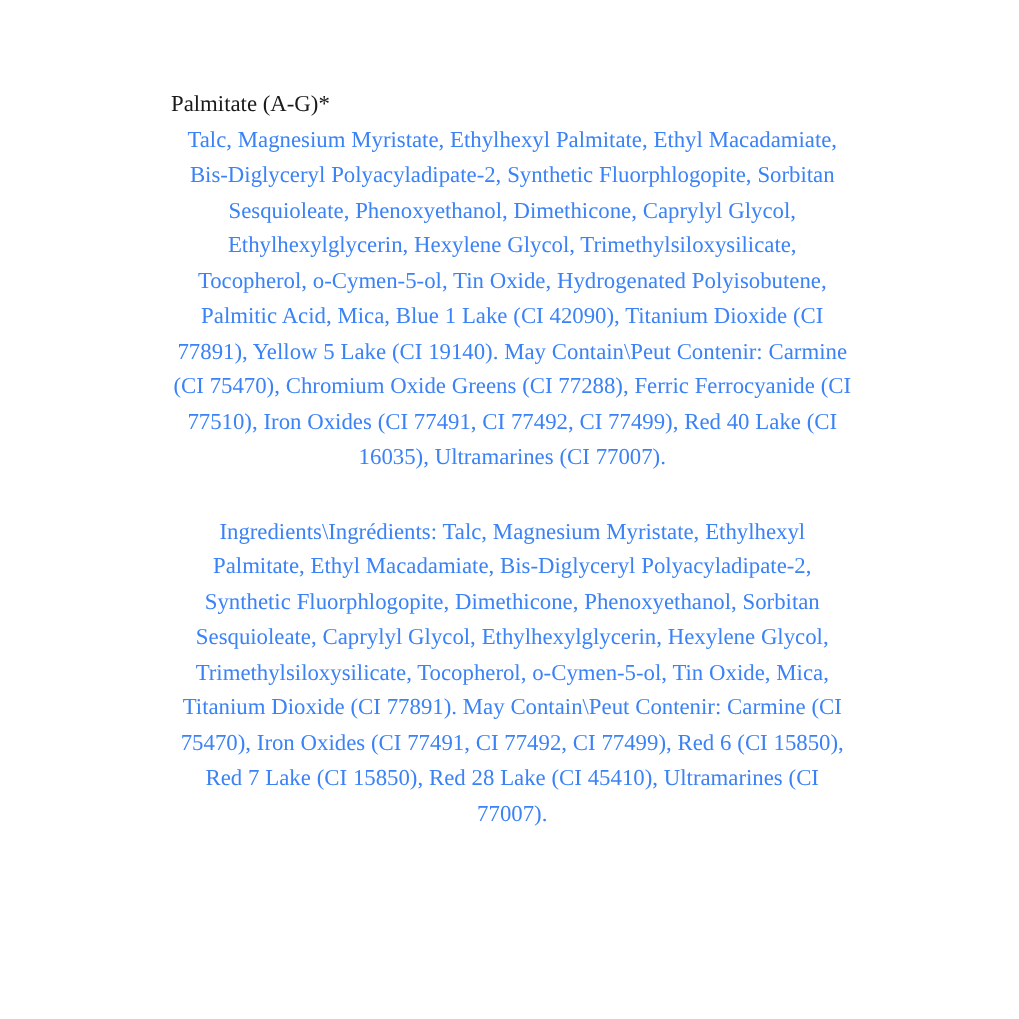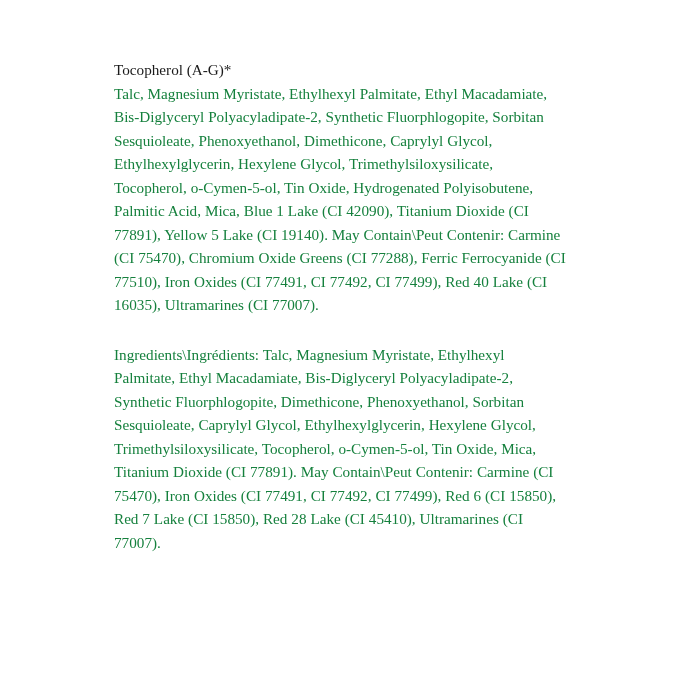--- a/index.html
+++ b/index.html
@@ -28,32 +28,32 @@
     font-size: 15.2px;
     line-height: 23.5px;
     margin: 0 0 0 0;
     font-weight: 400;
     color: #1a1a1a;
   }
   .section-body {
     font-size: 15.2px;
     line-height: 23.5px;
     margin: 0;
-    text-align: left;
-    color: #15803d;
+    text-align: center;
+    color: #3b82f6;
     word-spacing: 0.1px;
   }
 </style>
 </head>
 <body>
 
 <div class="page">
 
   <div class="section">
-    <p class="section-title">Tocopherol (A-G)*</p>
+    <p class="section-title">Palmitate (A-G)*</p>
     <p class="section-body">Talc, Magnesium Myristate, Ethylhexyl Palmitate, Ethyl Macadamiate, Bis-Diglyceryl Polyacyladipate-2, Synthetic Fluorphlogopite, Sorbitan Sesquioleate, Phenoxyethanol, Dimethicone, Caprylyl Glycol, Ethylhexylglycerin, Hexylene Glycol, Trimethylsiloxysilicate, Tocopherol, o-Cymen-5-ol, Tin Oxide, Hydrogenated Polyisobutene, Palmitic Acid, Mica, Blue 1 Lake (CI 42090), Titanium Dioxide (CI 77891), Yellow 5 Lake (CI 19140). May Contain\Peut Contenir: Carmine (CI 75470), Chromium Oxide Greens (CI 77288), Ferric Ferrocyanide (CI 77510), Iron Oxides (CI 77491, CI 77492, CI 77499), Red 40 Lake (CI 16035), Ultramarines (CI 77007).</p>
   </div>
 
   <div class="section">
     <p class="section-body">Ingredients\Ingrédients: Talc, Magnesium Myristate, Ethylhexyl Palmitate, Ethyl Macadamiate, Bis-Diglyceryl Polyacyladipate-2, Synthetic Fluorphlogopite, Dimethicone, Phenoxyethanol, Sorbitan Sesquioleate, Caprylyl Glycol, Ethylhexylglycerin, Hexylene Glycol, Trimethylsiloxysilicate, Tocopherol, o-Cymen-5-ol, Tin Oxide, Mica, Titanium Dioxide (CI 77891). May Contain\Peut Contenir: Carmine (CI 75470), Iron Oxides (CI 77491, CI 77492, CI 77499), Red 6 (CI 15850), Red 7 Lake (CI 15850), Red 28 Lake (CI 45410), Ultramarines (CI 77007).</p>
   </div>
 
 </div>
 
 </body></html>

